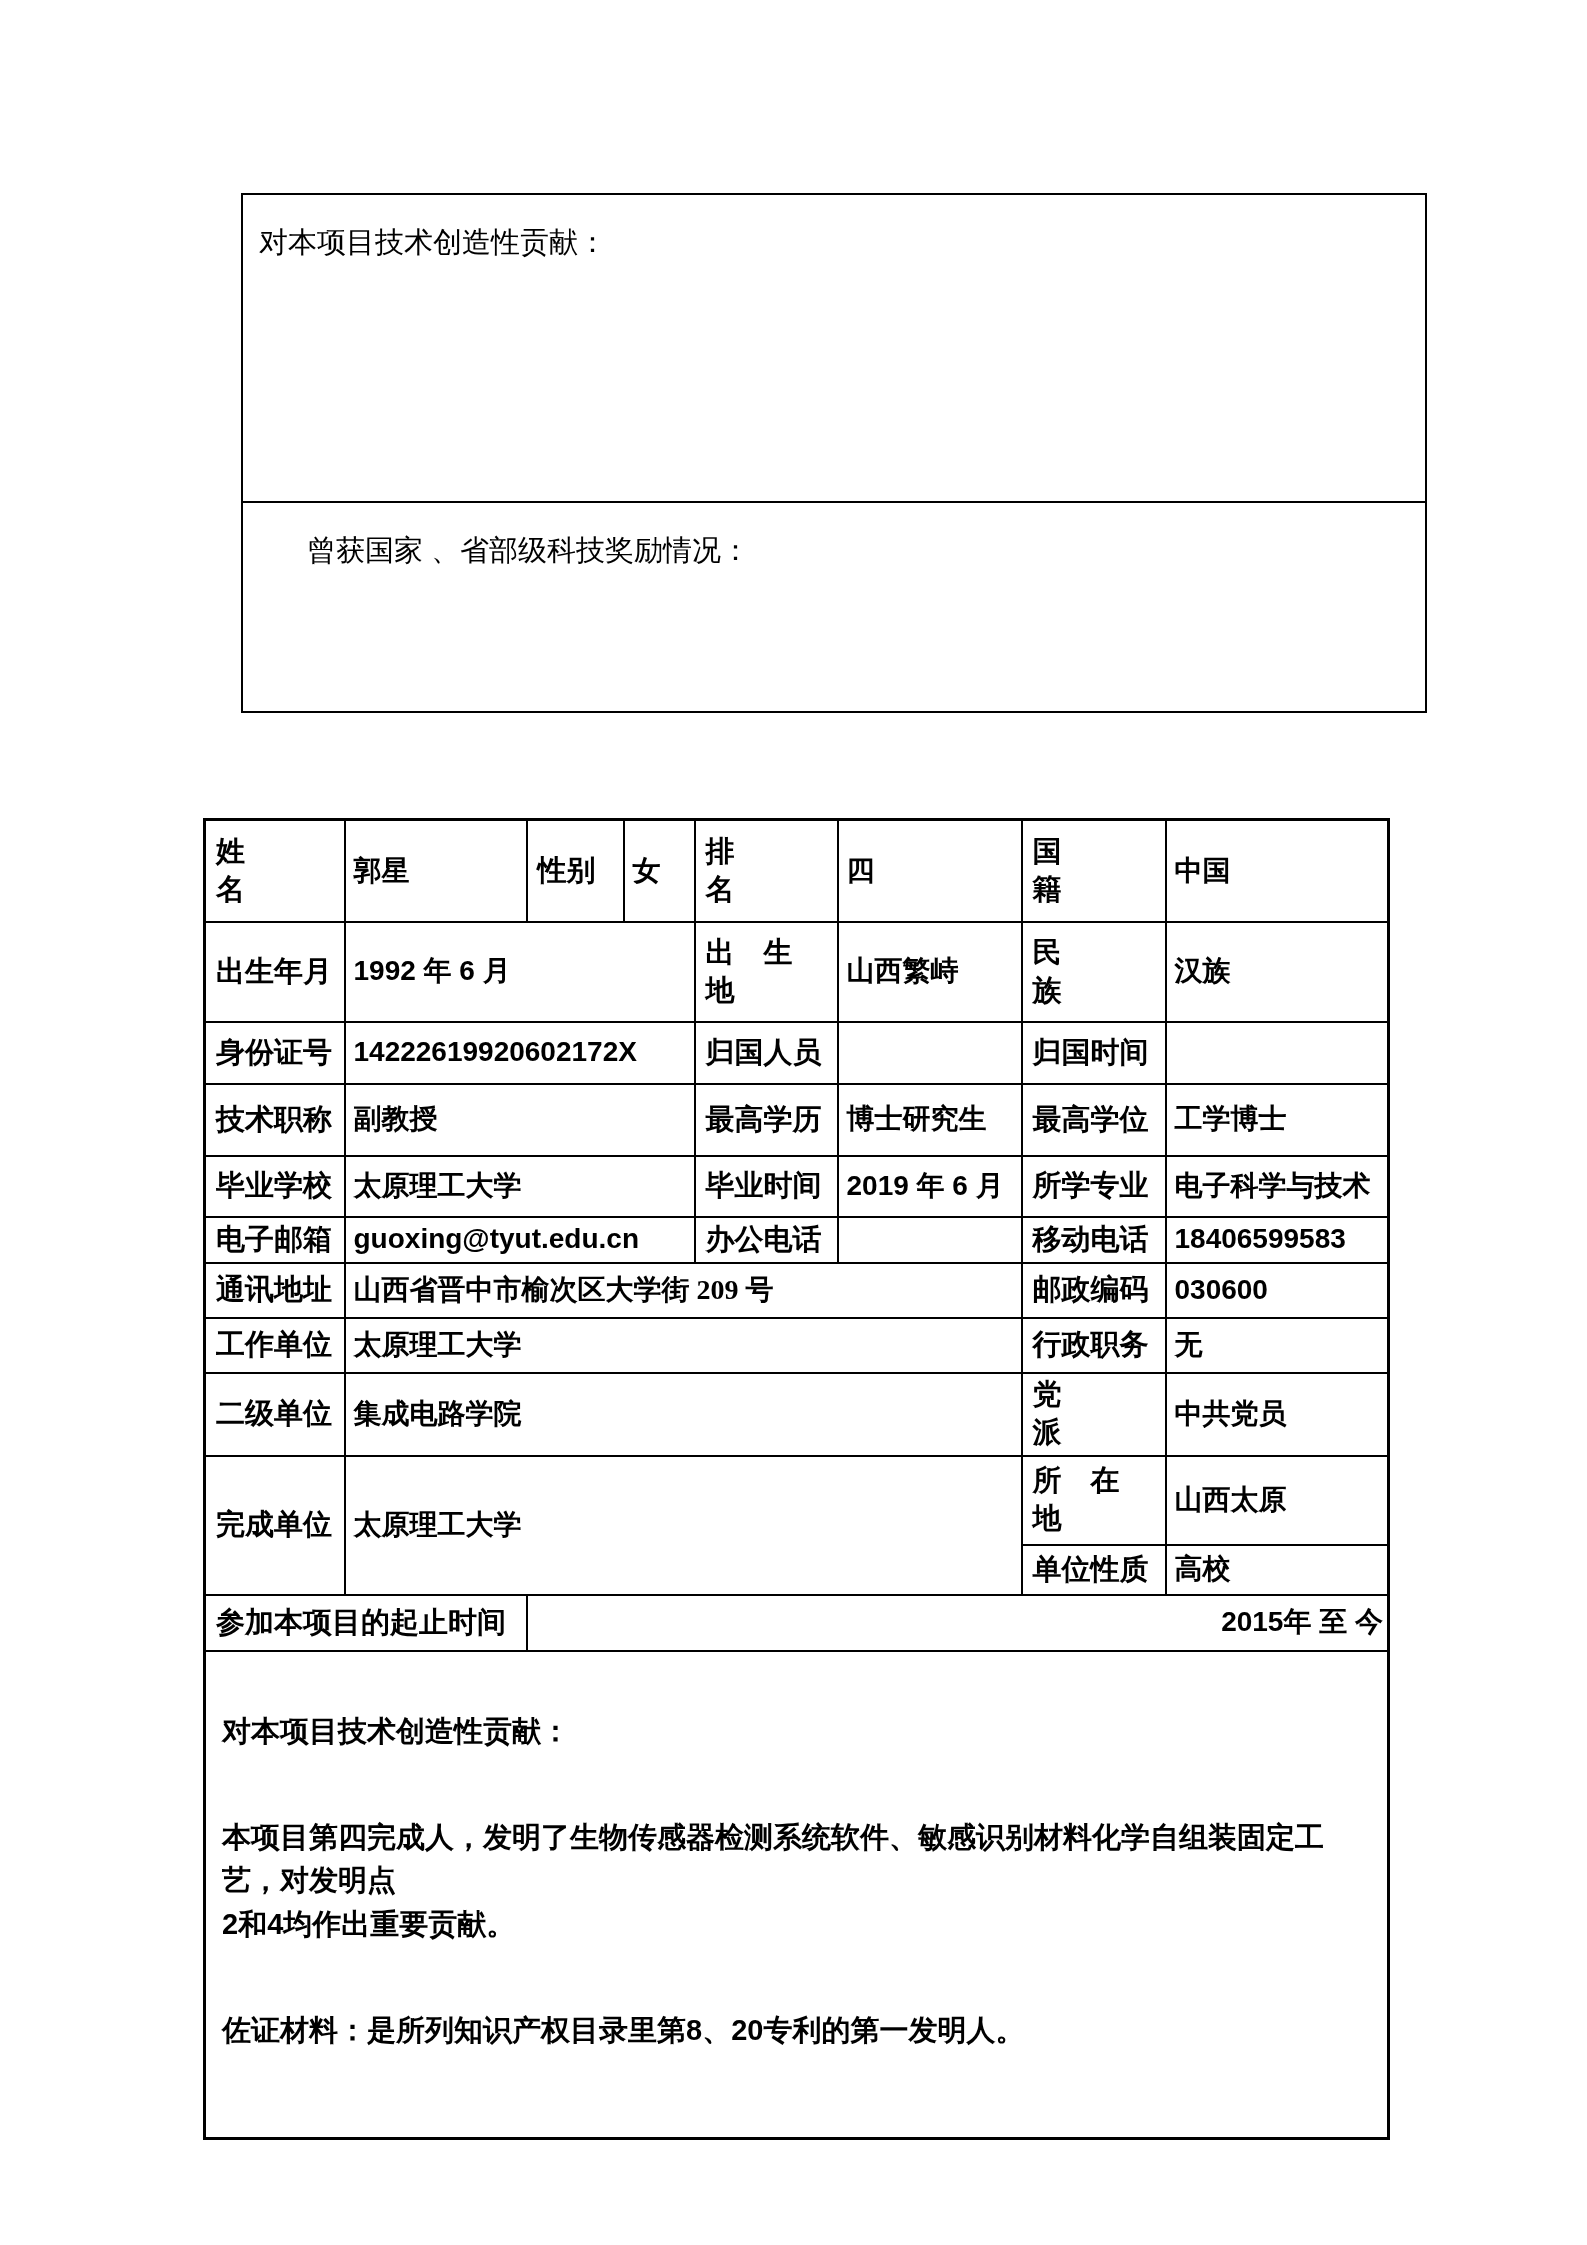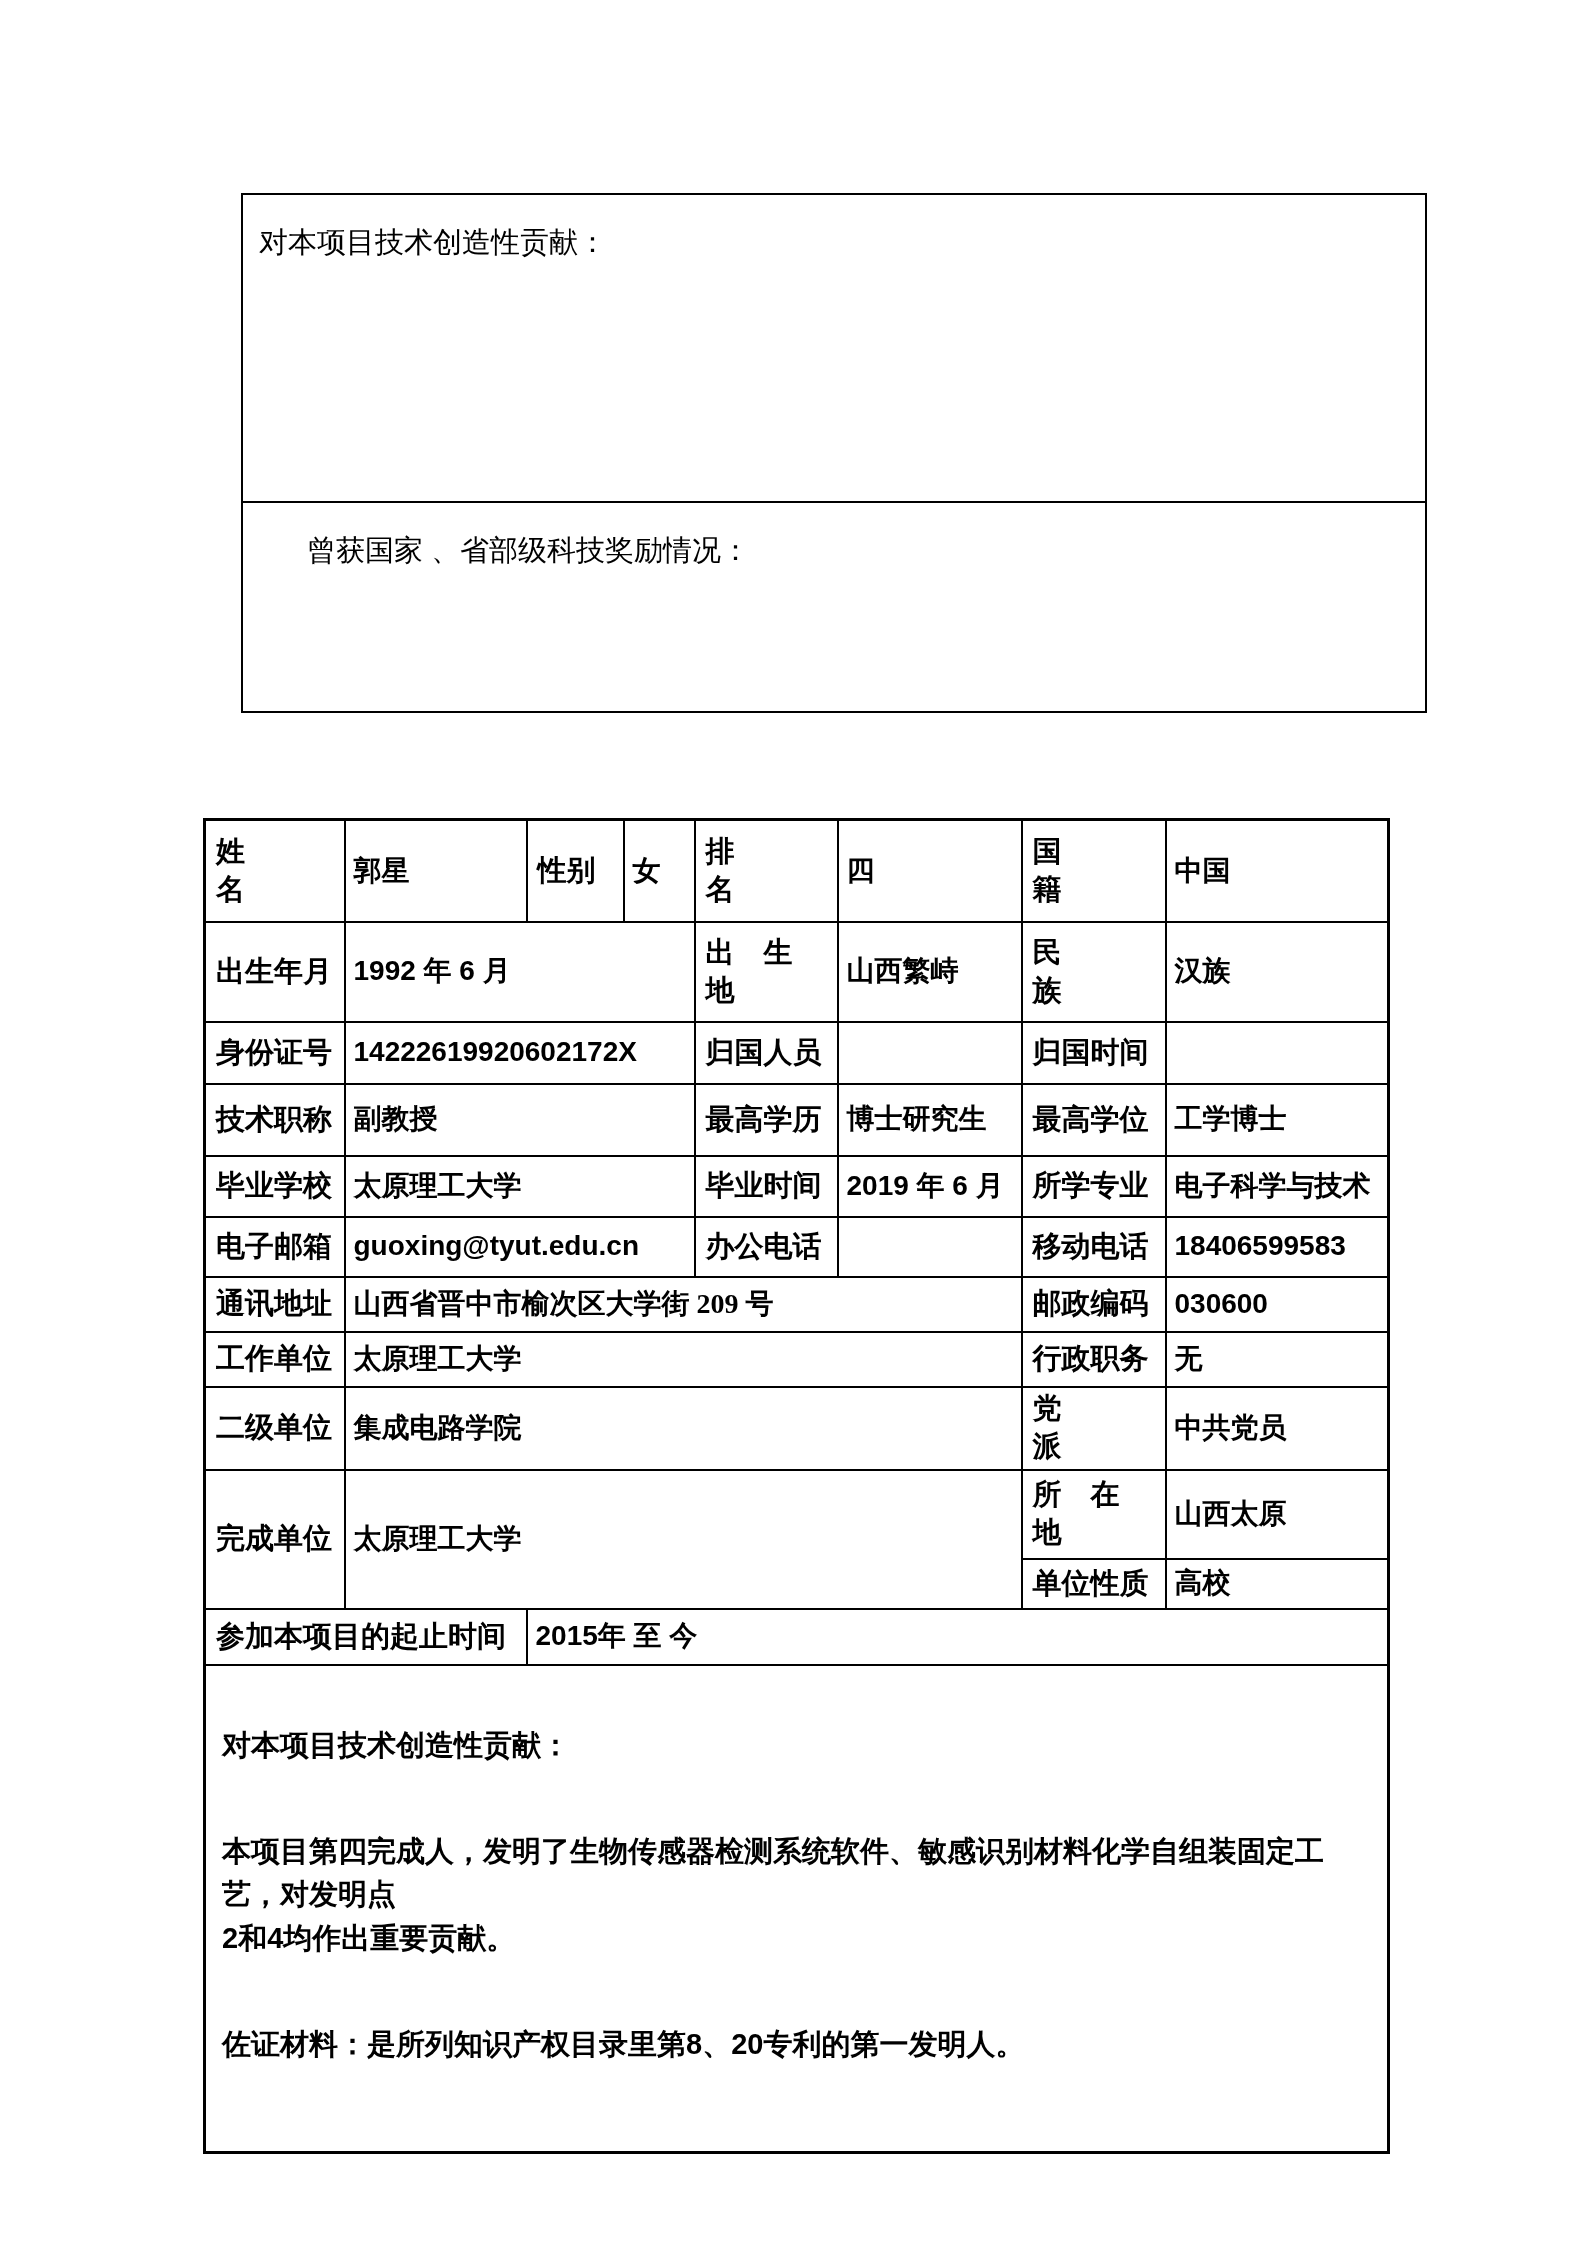--- a/index.html
+++ b/index.html
@@ -19,26 +19,26 @@
           border-collapse:collapse;table-layout:fixed;border:3px solid #000;}
   .ptable th,.ptable td{border:2px solid #000;box-sizing:border-box;
           vertical-align:middle;overflow:hidden;}
   .ptable th{font-family:"Liberation Sans",sans-serif;font-weight:bold;font-size:29px;
           text-align:left;padding:2px 4px 2px 10px;white-space:pre-line;line-height:1.3;}
   .ptable td{padding:2px 4px 2px 8px;font-size:28px;line-height:1.3;white-space:pre-line;font-weight:bold;}
   .v-serif{font-family:"Liberation Serif",serif;}
   .v-sans{font-family:"Liberation Sans",sans-serif;font-size:27px;}
 
   .r1{height:102px}.r2{height:100px}.r3{height:62px}.r4{height:72px}
-  .r5{height:61px}.r6{height:60px}.r7{height:55px}.r8{height:55px}
+  .r5{height:61px}.r6{height:46px}.r7{height:55px}.r8{height:55px}
   .r9{height:83px}.r10a{height:89px}.r10b{height:50px}.r11{height:56px}
   .r12{height:310px}
 
   .period-label{font-size:29px;}
-  .period-value{text-align:left;font-size:30px;}
+  .period-value{text-align:right;font-size:30px;}
 
   .contrib{vertical-align:top !important;padding:22px 16px !important;}
   .contrib p{margin:0 0 26px 0;font-size:29px;line-height:1.5;white-space:pre-line;
              font-family:"Liberation Sans",sans-serif;}
 </style>
 </head>
 <body>
 
 <div class="page">
 

